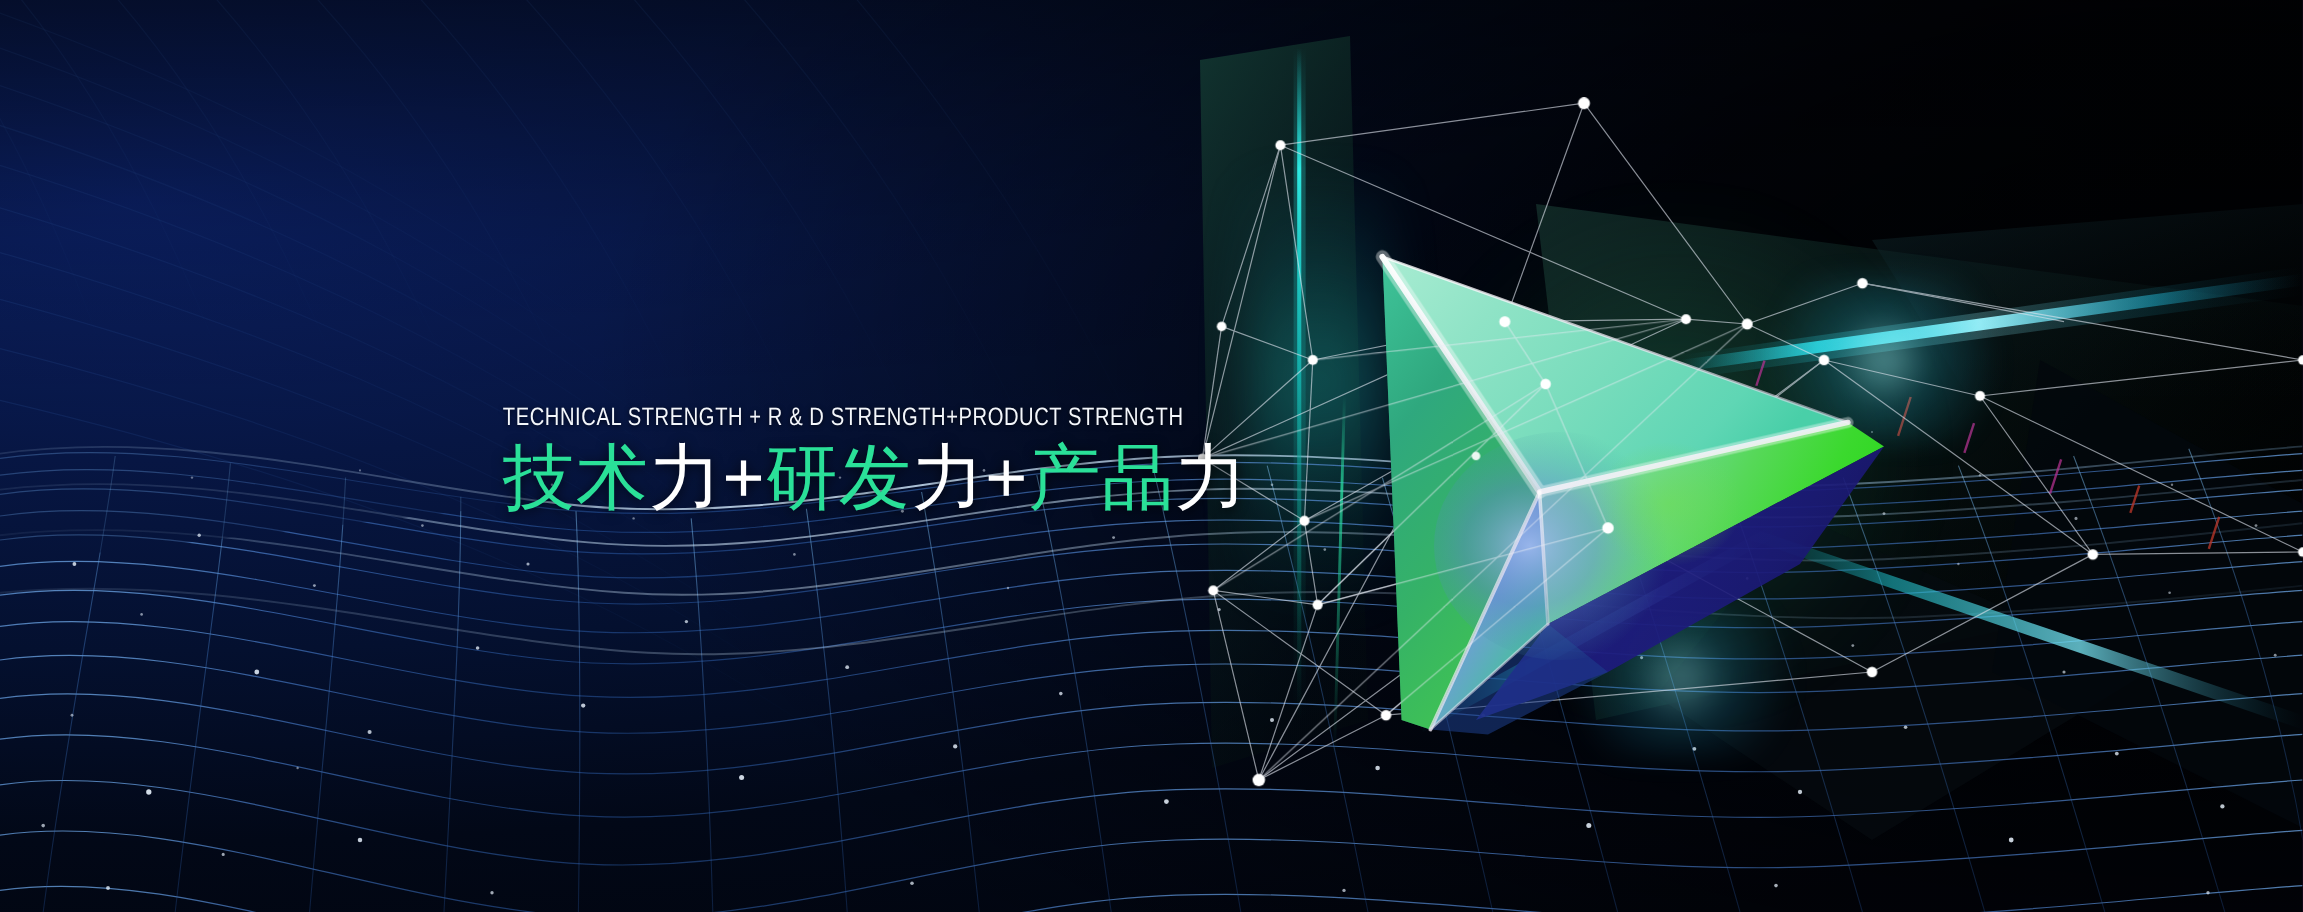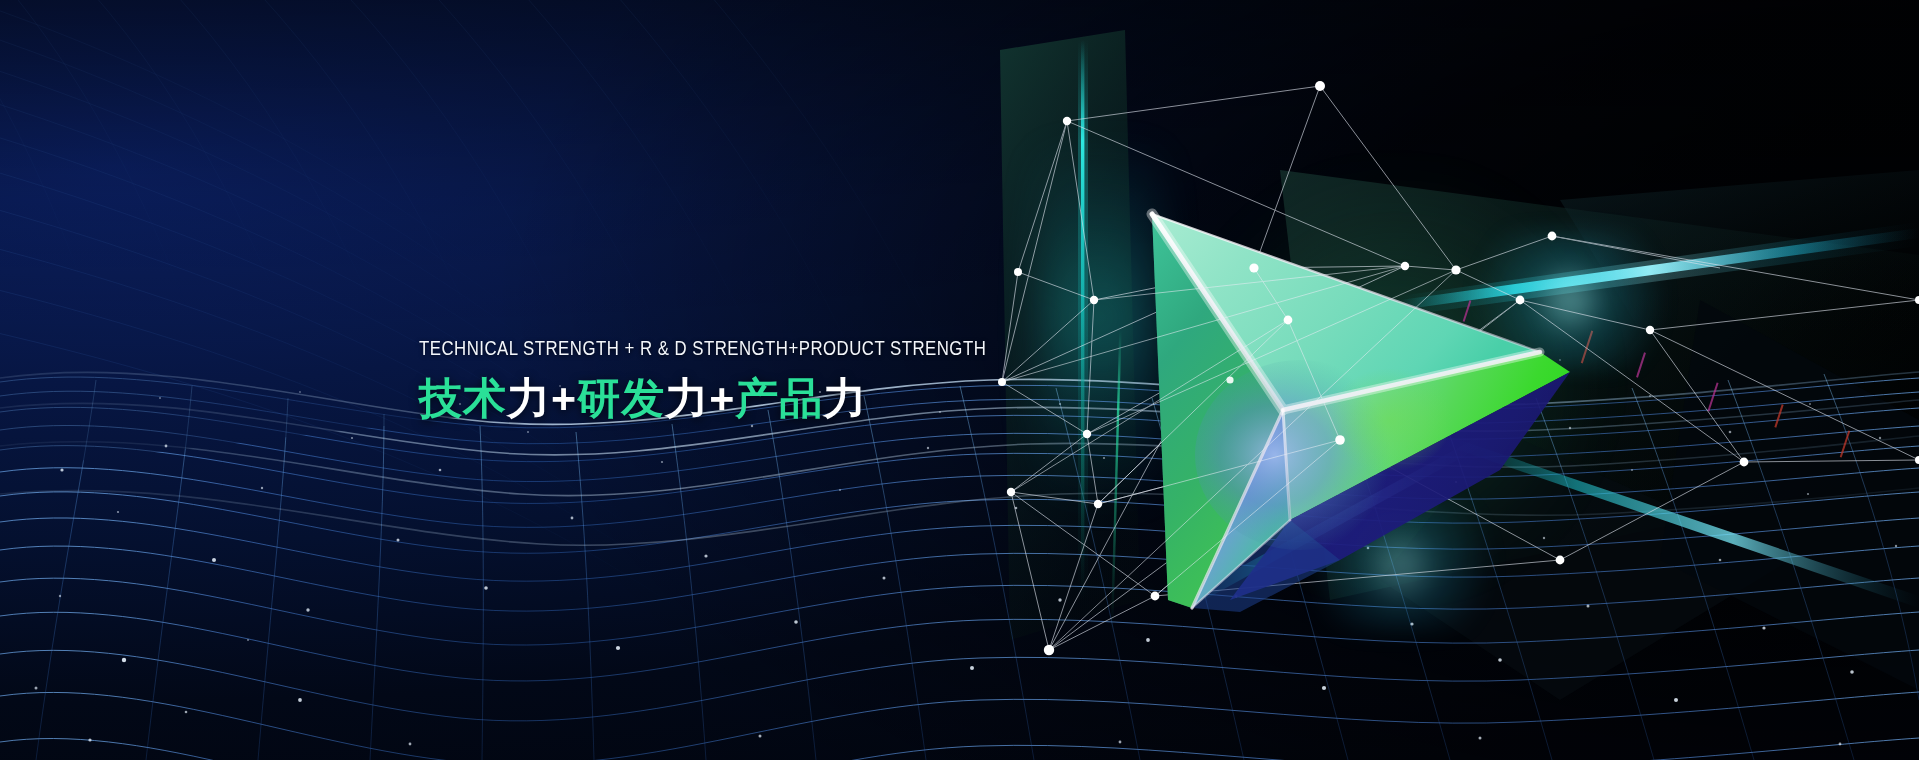--- a/index.html
+++ b/index.html
@@ -85,23 +85,23 @@
     letter-spacing:.6px;
     color:#f4f7fb;
     white-space:nowrap;
     transform:scaleX(.80);
     transform-origin:left center;
     text-shadow:0 1px 5px rgba(0,0,0,.75);
   }
   .headline{
     margin:0;
     padding-top:6px;
-    font-size:43px;
+    font-size:60px;
     line-height:64px;
-    font-weight:700;
+    font-weight:400;
     letter-spacing:1px;
     white-space:nowrap;
     text-shadow:0 2px 10px rgba(0,0,0,.72);
   }
   .headline .g{color:#2ae098;}
   .headline .w{color:#ffffff;}
 </style>
 </head>
 <body>
 

